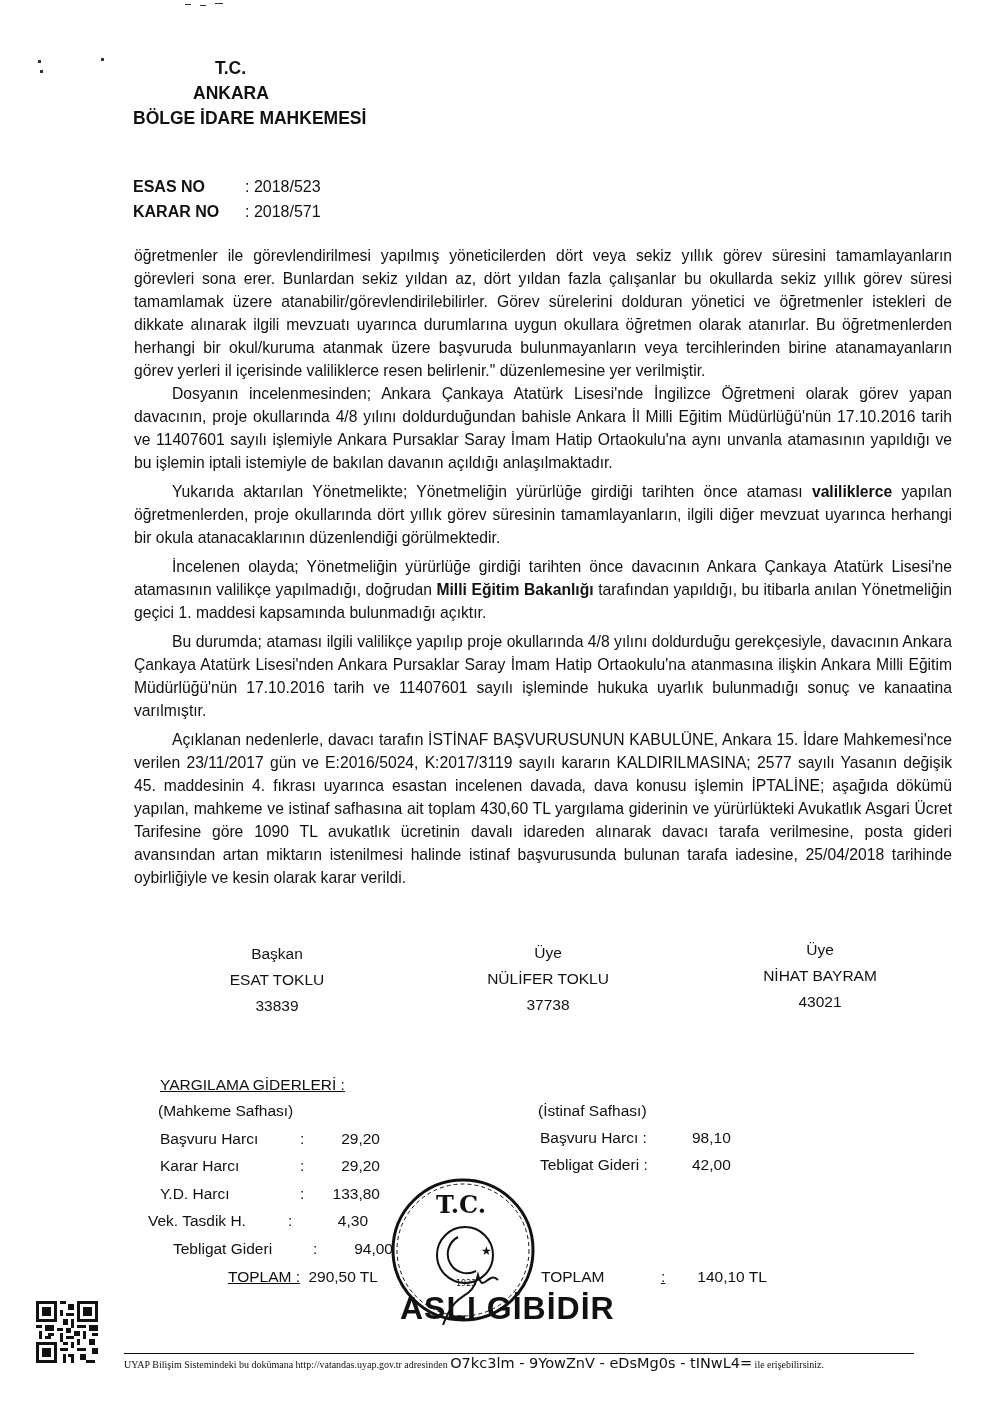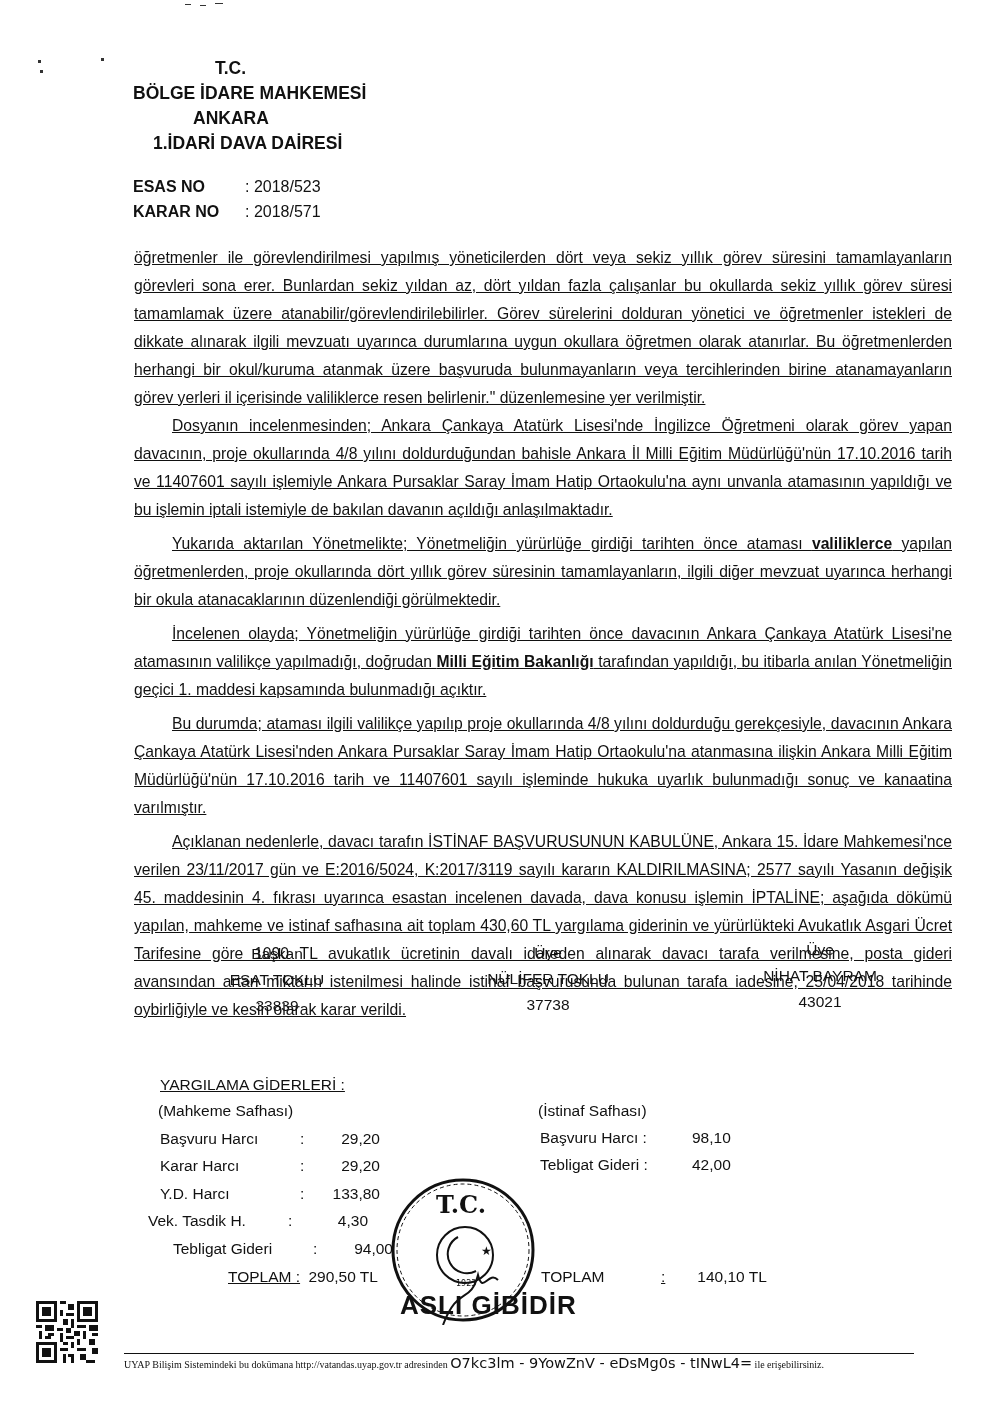--- a/index.html
+++ b/index.html
@@ -7,21 +7,21 @@
     width: 1000px; height: 1401px; position: relative; overflow: hidden;
     font-family: "Liberation Sans", "DejaVu Sans", sans-serif;
     color: #111;
   }
   .abs { position: absolute; }
   .hdr { font-weight: bold; font-size: 17.5px; line-height: 25px; }
   .meta { font-size: 16px; line-height: 25px; }
   .meta b { font-weight: bold; display: inline-block; width: 112px; }
   .body-text {
     position: absolute; left: 134px; width: 818px;
-    font-size: 15.7px; line-height: 28px; text-align: justify; text-decoration: underline;
+    font-size: 15.7px; line-height: 23px; text-align: justify;
   }
   .body-text p { margin: 0; }
   .ind { text-indent: 38px; }
   .para-gap { margin-top: 6px !important; }
   .sig { text-align: center; font-size: 15.5px; line-height: 26px; width: 200px; }
   .costs { font-size: 15.5px; line-height: 27px; }
   .row { position: absolute; white-space: nowrap; }
   .u { text-decoration: underline; }
   .footer { font-family: "Liberation Serif", serif; font-size: 10px; white-space: nowrap; }
   .code { font-family: "DejaVu Sans", sans-serif; font-size: 14.5px; }
@@ -32,23 +32,22 @@
 
 <div class="speck" style="left:38px;top:60px;width:3px;height:3px;"></div>
 <div class="speck" style="left:40px;top:70px;width:3px;height:3px;"></div>
 <div class="speck" style="left:101px;top:58px;width:3px;height:3px;"></div>
 <div class="speck" style="left:185px;top:4px;width:6px;height:1px;"></div>
 <div class="speck" style="left:200px;top:5px;width:6px;height:1px;"></div>
 <div class="speck" style="left:215px;top:3px;width:8px;height:1px;"></div>
 
 <div class="abs hdr" style="left:133px;top:56px;width:300px;">
   <div style="padding-left:82px;">T.C.</div>
+  <div style="padding-left:60px;">ANKARA</div>
   <div style="padding-left:0;">BÖLGE İDARE MAHKEMESİ</div>
-  <div style="padding-left:60px;">ANKARA</div>
-  <div style="padding-left:20px;">1.İDARİ DAVA DAİRESİ</div>
 </div>
 
 <div class="abs meta" style="left:133px;top:174px;">
   <div>
     <b>ESAS NO</b><span>: 2018/523</span>
   </div>
   <div>
     <b>KARAR NO</b><span>: 2018/571</span>
   </div>
 </div>
@@ -120,21 +119,21 @@
     <circle cx="75" cy="75" r="70" fill="none" stroke="#111" stroke-width="3"></circle>
     <circle cx="75" cy="75" r="66" fill="none" stroke="#111" stroke-width="1" stroke-dasharray="4 3"></circle>
     <circle cx="77" cy="80" r="28" fill="none" stroke="#111" stroke-width="2"></circle>
     <path d="M70 62 A18 18 0 1 0 88 96 A14 14 0 1 1 70 62 Z" fill="none" stroke="#111" stroke-width="2"></path>
     <text x="93" y="80" font-size="12" fill="#111" font-family="DejaVu Sans, sans-serif">★</text>
     <text x="48" y="38" font-size="24" font-weight="bold" fill="#111" font-family="DejaVu Serif, serif">T.C.</text>
     <text x="68" y="111" font-size="8" fill="#111" font-family="DejaVu Sans, sans-serif">1923</text>
     <path d="M55 150 C70 110 82 130 90 100 C95 120 100 95 110 105" fill="none" stroke="#111" stroke-width="2"></path>
   </svg>
 </div>
-<div class="abs" style="left:400px;top:1290px;font-size:26px;font-weight:bold;letter-spacing:1px;color:#111;">ASLI GİBİDİR</div>
+<div class="abs" style="left:400px;top:1290px;font-size:32px;font-weight:bold;letter-spacing:1px;color:#111;">ASLI GİBİDİR</div>
 
 <div class="abs" style="left:36px;top:1301px;width:62px;height:62px;">
   <svg width="62" height="62" viewBox="0 0 21 21" shape-rendering="crispEdges">
     <rect x="0" y="0" width="7" height="7" fill="#111"></rect>
       <rect x="1" y="1" width="5" height="5" fill="#fff"></rect>
       <rect x="2" y="2" width="3" height="3" fill="#111"></rect>
     <rect x="14" y="0" width="7" height="7" fill="#111"></rect>
       <rect x="15" y="1" width="5" height="5" fill="#fff"></rect>
       <rect x="16" y="2" width="3" height="3" fill="#111"></rect>
     <rect x="0" y="14" width="7" height="7" fill="#111"></rect>

